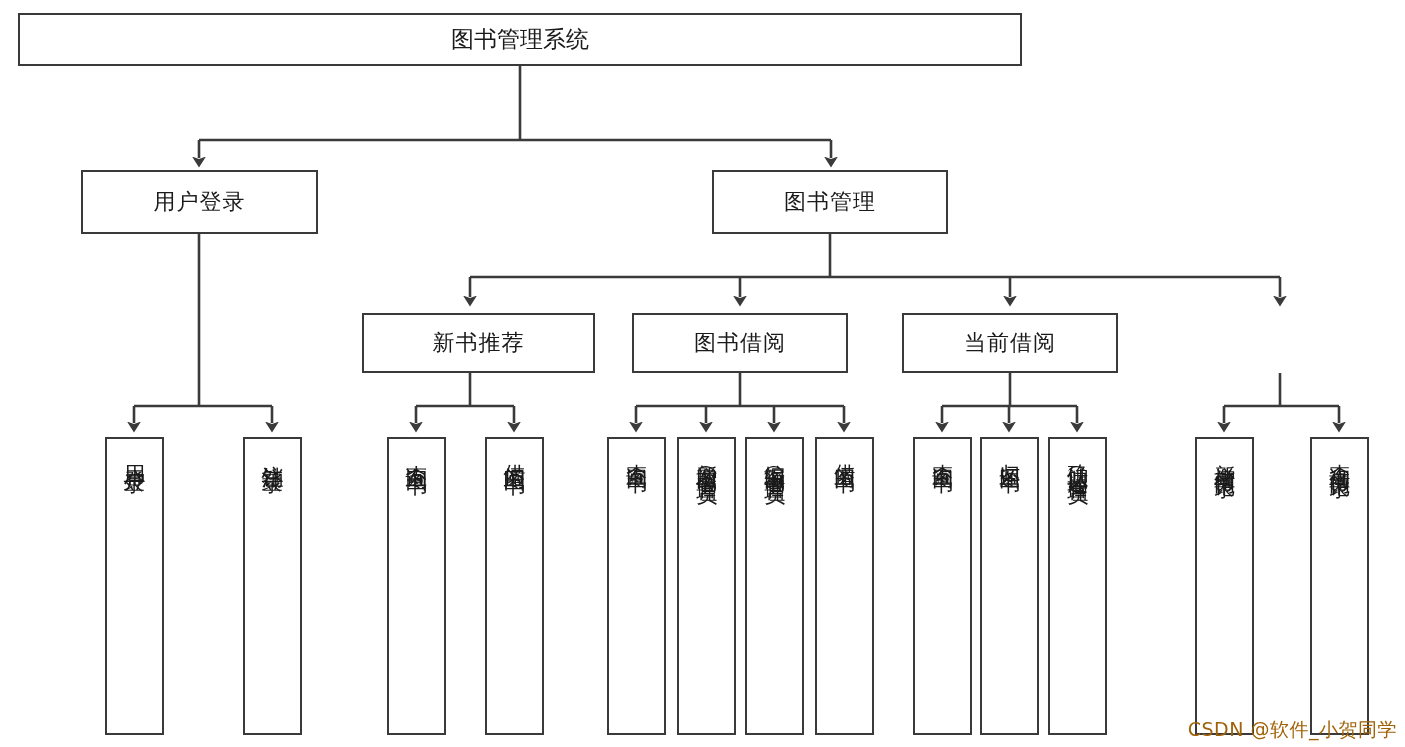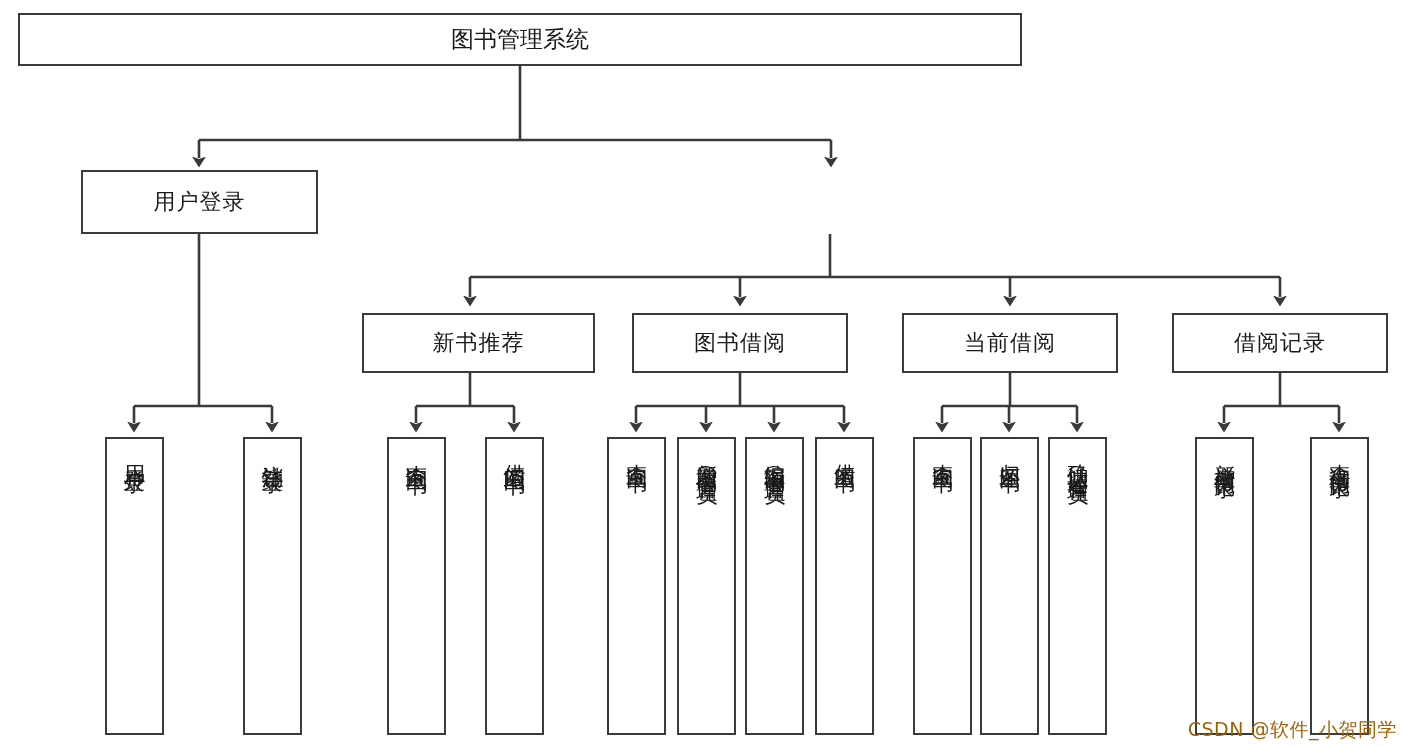--- a/index.html
+++ b/index.html
@@ -125,32 +125,32 @@
     </g>
   </svg>
 
   <div class="node root" style="left:18px; top:13px; width:1004px; height:53px;">
     <span>图书管理系统</span>
   </div>
 
   <div class="node horiz" style="left:81px; top:170px; width:237px; height:64px;">
     <span>用户登录</span>
   </div>
+  <div class="node horiz" style="left:712px; top:170px; width:236px; height:64px;">
+    <span>图书管理</span>
+  </div>
 
   <div class="node horiz" style="left:362px; top:313px; width:233px; height:60px;">
     <span>新书推荐</span>
   </div>
   <div class="node horiz" style="left:632px; top:313px; width:216px; height:60px;">
     <span>图书借阅</span>
   </div>
   <div class="node horiz" style="left:902px; top:313px; width:216px; height:60px;">
     <span>当前借阅</span>
-  </div>
-  <div class="node horiz" style="left:1172px; top:313px; width:216px; height:60px;">
-    <span>借阅记录</span>
   </div>
 
   <div class="node leaf" style="left:105px; top:437px; width:59px; height:298px;">
     <span class="vtext">用户登录</span>
   </div>
   <div class="node leaf" style="left:243px; top:437px; width:59px; height:298px;">
     <span class="vtext">注销登录</span>
   </div>
 
   <div class="node leaf" style="left:387px; top:437px; width:59px; height:298px;">

